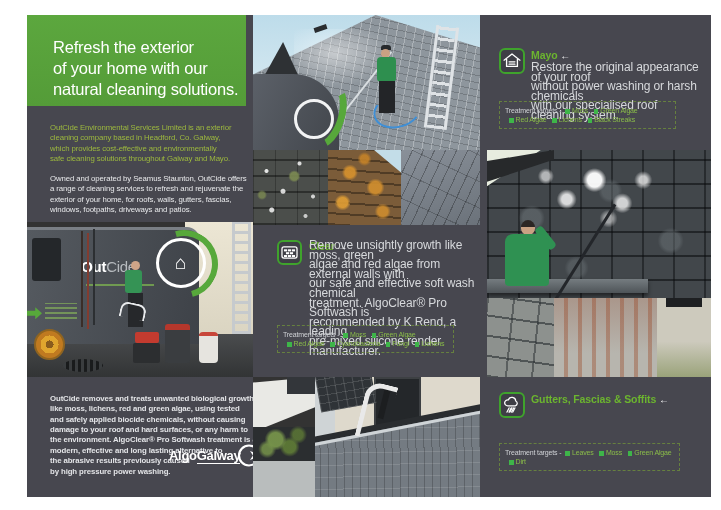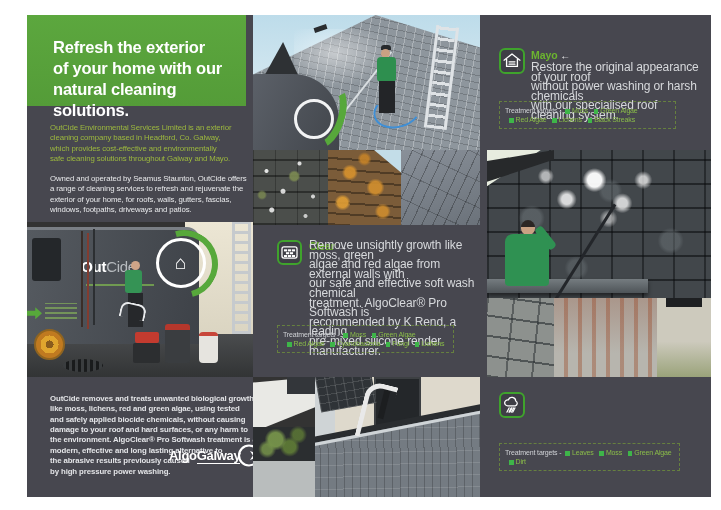--- a/index.html
+++ b/index.html
@@ -2,21 +2,21 @@
 <html><head>
 <meta charset="utf-8">
 <style>
   html,body{margin:0;padding:0;background:#ffffff;font-family:"Liberation Sans",sans-serif;}
   .canvas{position:relative;width:721px;height:510px;background:#fff;overflow:hidden;}
   .page{position:absolute;left:27px;top:15px;width:684px;height:482px;background:#47474f;}
   .abs{position:absolute;}
 
   
   .hero{left:0;top:0;width:219px;height:91px;background:linear-gradient(180deg,#5ca73e,#549c38);}
-  .hero h1{margin:0;padding:22px 0 0 26px;font-size:16.5px;line-height:21px;font-weight:bold;color:#fff;white-space:pre-line;letter-spacing:-0.2px;}
+  .hero h1{margin:0;padding:22px 0 0 26px;font-size:16.5px;line-height:21px;font-weight:normal;color:#fff;white-space:pre-line;letter-spacing:-0.2px;}
 
   
   .para{white-space:pre-line;font-size:7.8px;line-height:10.4px;letter-spacing:-0.1px;}
   .intro-green{left:23px;top:100px;width:220px;color:#9cb83e;}
   .intro-white{left:23px;top:151px;width:222px;color:#e8e9eb;}
   .outro{left:23px;top:371px;width:208px;color:#e3e4e7;font-weight:bold;}
 
   
   .algoclear{left:142px;top:427px;display:flex;align-items:center;color:#fff;}
   .algoclear .b{font-weight:bold;font-size:13px;letter-spacing:-0.3px;}
@@ -332,18 +332,22 @@
       </div>
     </div>
 
     <div class="abs icon-box" style="left:472px;top:377px;">
       <svg width="20" height="20" viewBox="0 0 24 24" fill="none" stroke="#fff" stroke-width="1.5" stroke-linecap="round" stroke-linejoin="round">
         <path d="M7 13 a3.6 3.6 0 1 1 .6-7.1 a4.6 4.6 0 0 1 8.9 1.3 a3.1 3.1 0 0 1 -.6 5.8 z"></path>
         <path d="M8.5 15.5 l-2.5 5 M12 15.5 l-2.5 5 M15.5 15.5 l-2.5 5"></path>
         <path d="M11 15.5 l-2.5 5 M14 15.5 l-2.5 5"></path>
       </svg>
     </div>
+    <div class="abs panel-title" style="left:504px;top:378px;">
+      <span>Gutters, Fascias &amp; Soffits</span>
+      <span class="arrow">←</span>
+    </div>
     <div class="abs targets-box" style="left:472px;top:428px;width:181px;">
       <span>Treatment targets -</span><span><span class="target-item"><span class="target-bullet"></span><span class="target-label">Leaves</span></span> <span class="target-item"><span class="target-bullet"></span><span class="target-label">Moss</span></span> <span class="target-item"><span class="target-bullet"></span><span class="target-label">Green Algae</span></span> <span class="target-item"><span class="target-bullet"></span><span class="target-label">Dirt</span></span> </span>
     </div>
 
   </div>
 </div>
 
 </body></html>

